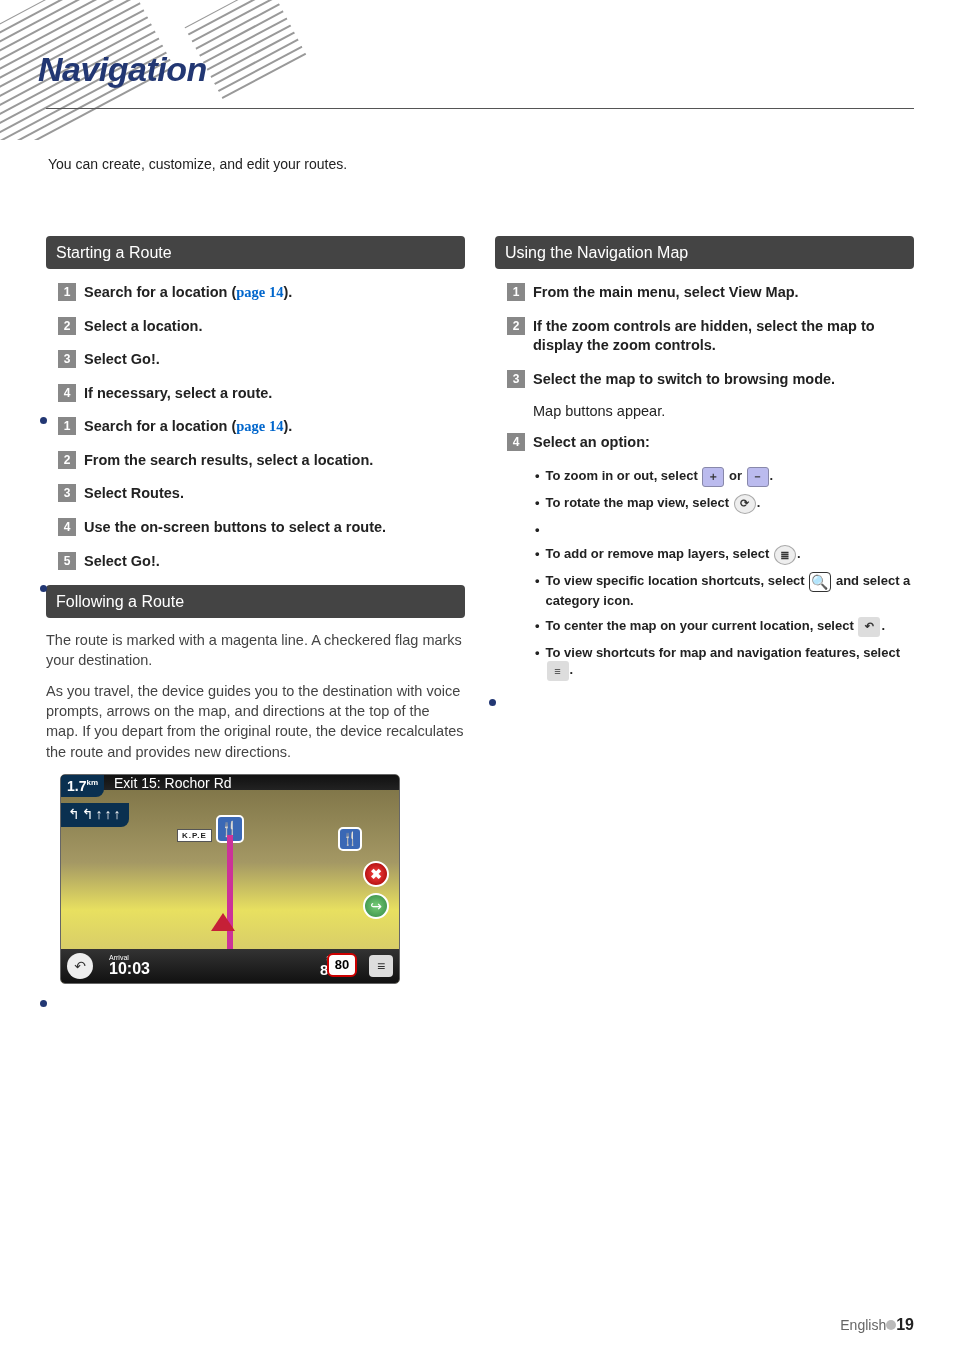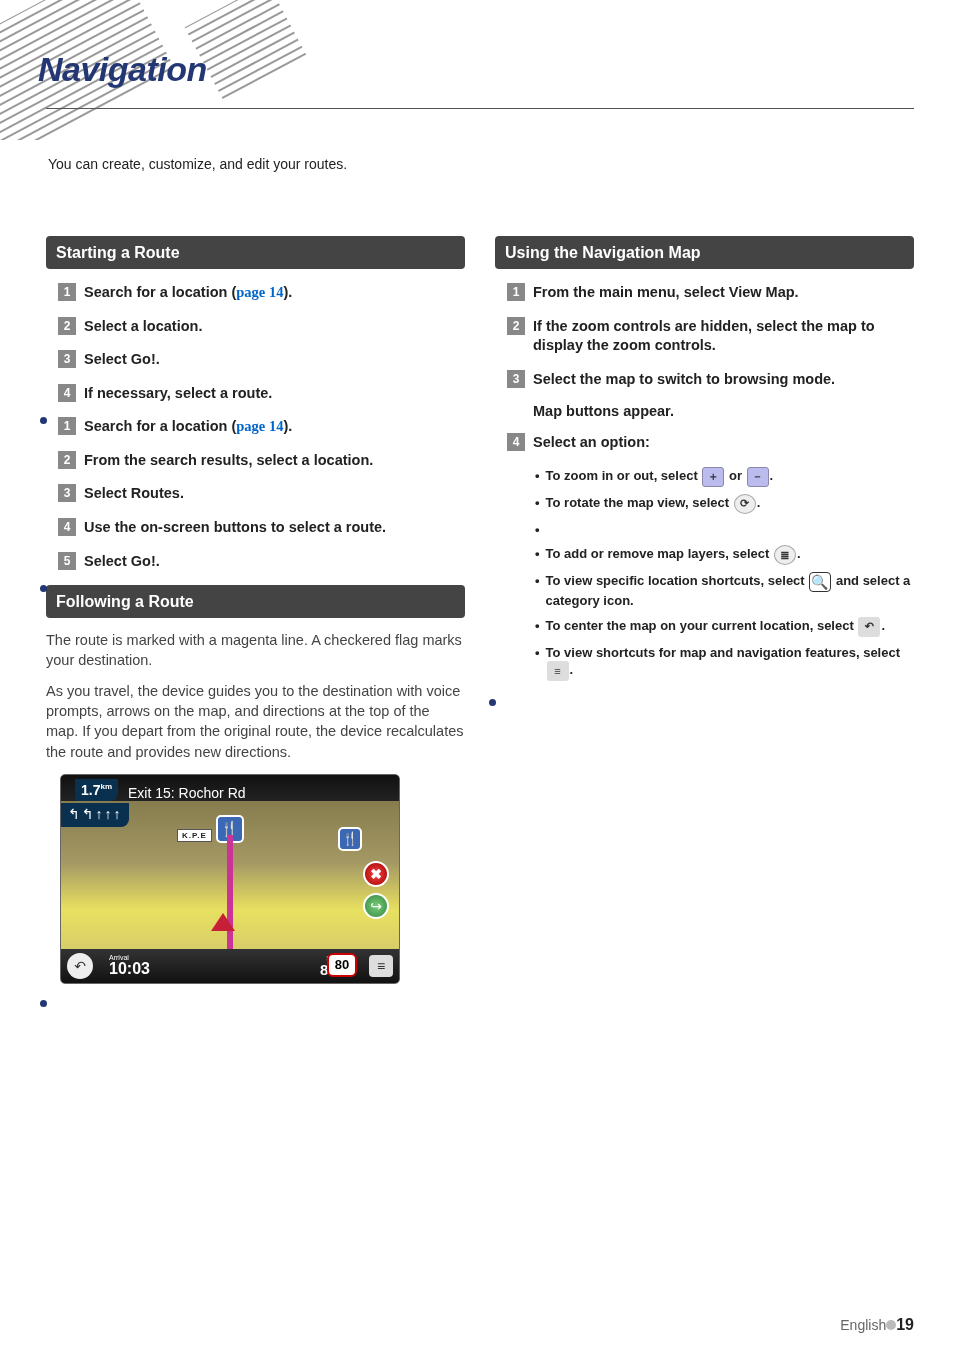--- a/index.html
+++ b/index.html
@@ -47,21 +47,21 @@
   }
   .columns {
     display: flex;
     padding: 64px 40px 0 46px;
     gap: 30px;
   }
   .col { flex: 1 1 0; position: relative; }
   .section-bar {
     background: #444;
     color: #fff;
-    font-weight: bold;
+    font-weight: normal;
     padding: 8px 10px 7px;
     border-radius: 4px;
     font-size: 16px;
     margin-bottom: 12px;
   }
   .step-line {
     display: flex;
     align-items: flex-start;
     margin: 14px 0 14px 12px;
     gap: 8px;
@@ -76,21 +76,21 @@
     line-height: 18px;
     text-align: center;
     font-size: 12px;
     flex-shrink: 0;
     font-weight: bold;
   }
   .step-text { flex: 1; line-height: 1.35; }
   .link-text { color: #0066cc; font-family: Liberation Serif, serif; }
   .indent-note {
     margin: 10px 0 14px 38px;
-    font-weight: bold;
+    font-weight: normal;
     font-size: 14.5px;
   }
   .bullet-list { margin-left: 36px; }
   .bullet-item {
     display: flex;
     align-items: flex-start;
     gap: 6px;
     font-size: 13px;
     margin: 7px 0;
     line-height: 1.35;
@@ -131,27 +131,26 @@
     height: 210px;
     position: relative;
     border-radius: 5px;
     overflow: hidden;
     background: linear-gradient(180deg,#7a7044 0%, #a49864 42%, #e8e060 65%, #cabe70 100%);
     border: 1px solid #666;
   }
   .map-topbar {
     position: absolute;
     top: 0; left: 0; right: 0;
-    height: 26px;
+    height: 15px;
     background: linear-gradient(#111,#222);
     color: #fff;
     display: flex;
-    align-items: flex-end;
+    align-items: flex-start;
     font-size: 14px;
-    padding-left: 14px;
   }
   .map-dist {
     background: #0a3050;
     border-bottom-right-radius: 8px;
     padding: 3px 6px;
     font-weight: bold;
     color: #fff;
   }
   .map-exit { margin-left: 10px; font-weight: 500; }
   .map-arrows {

